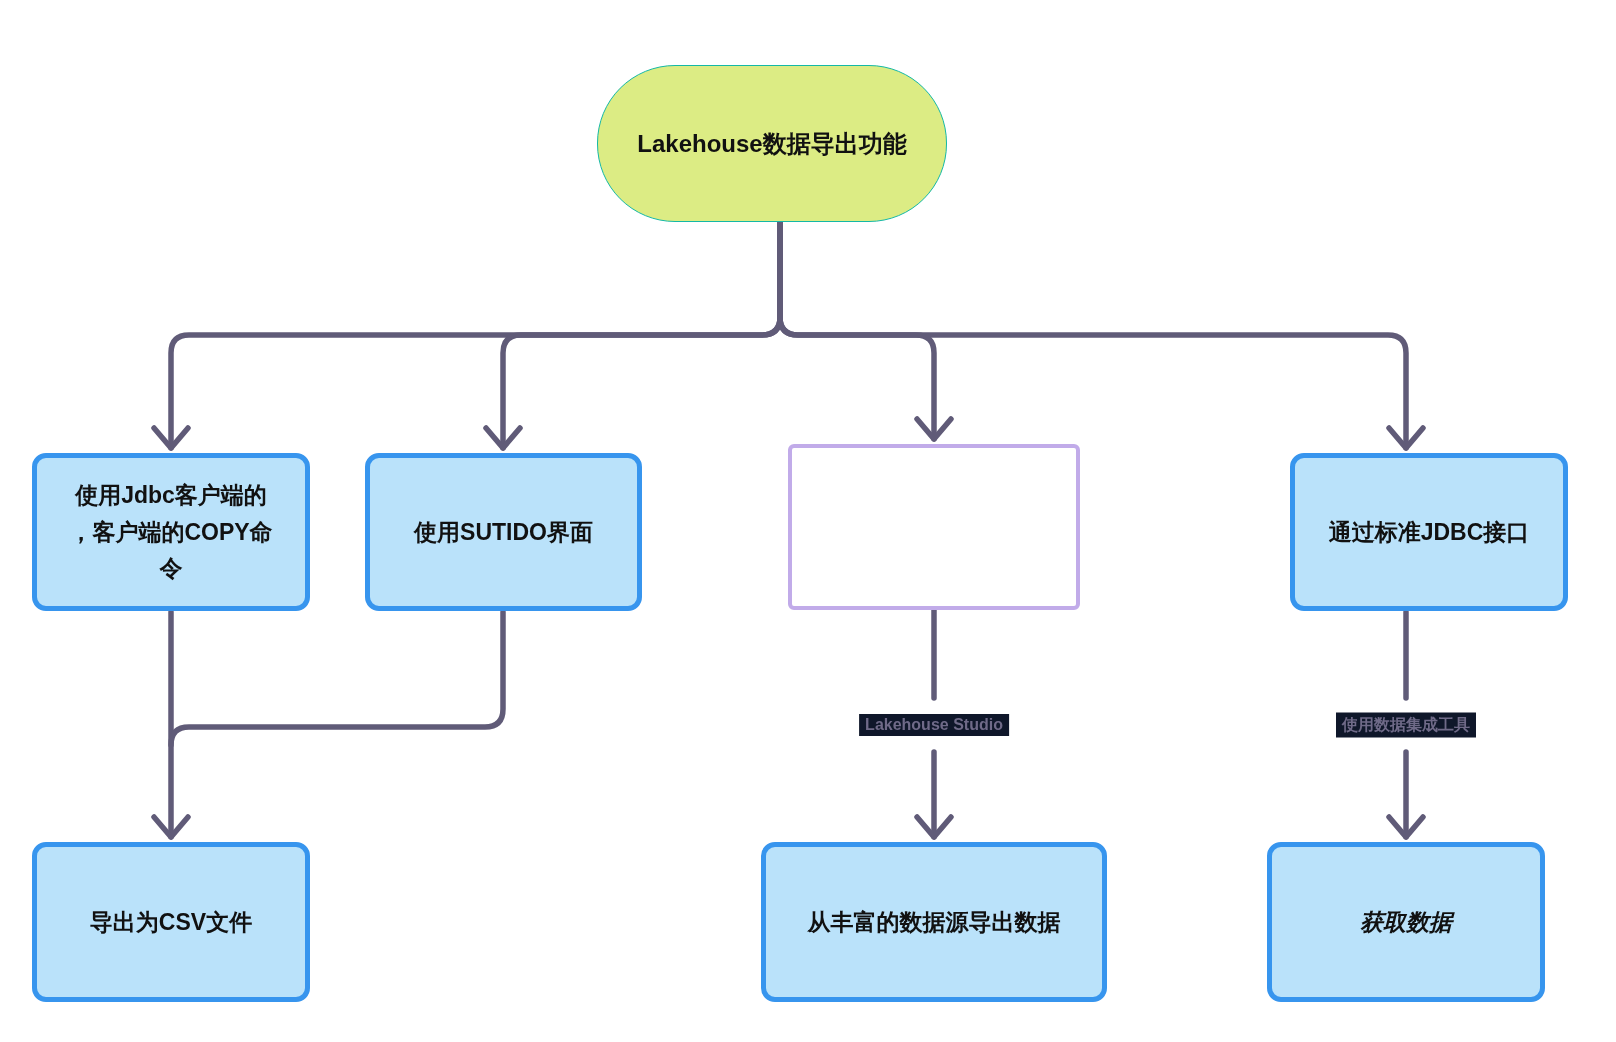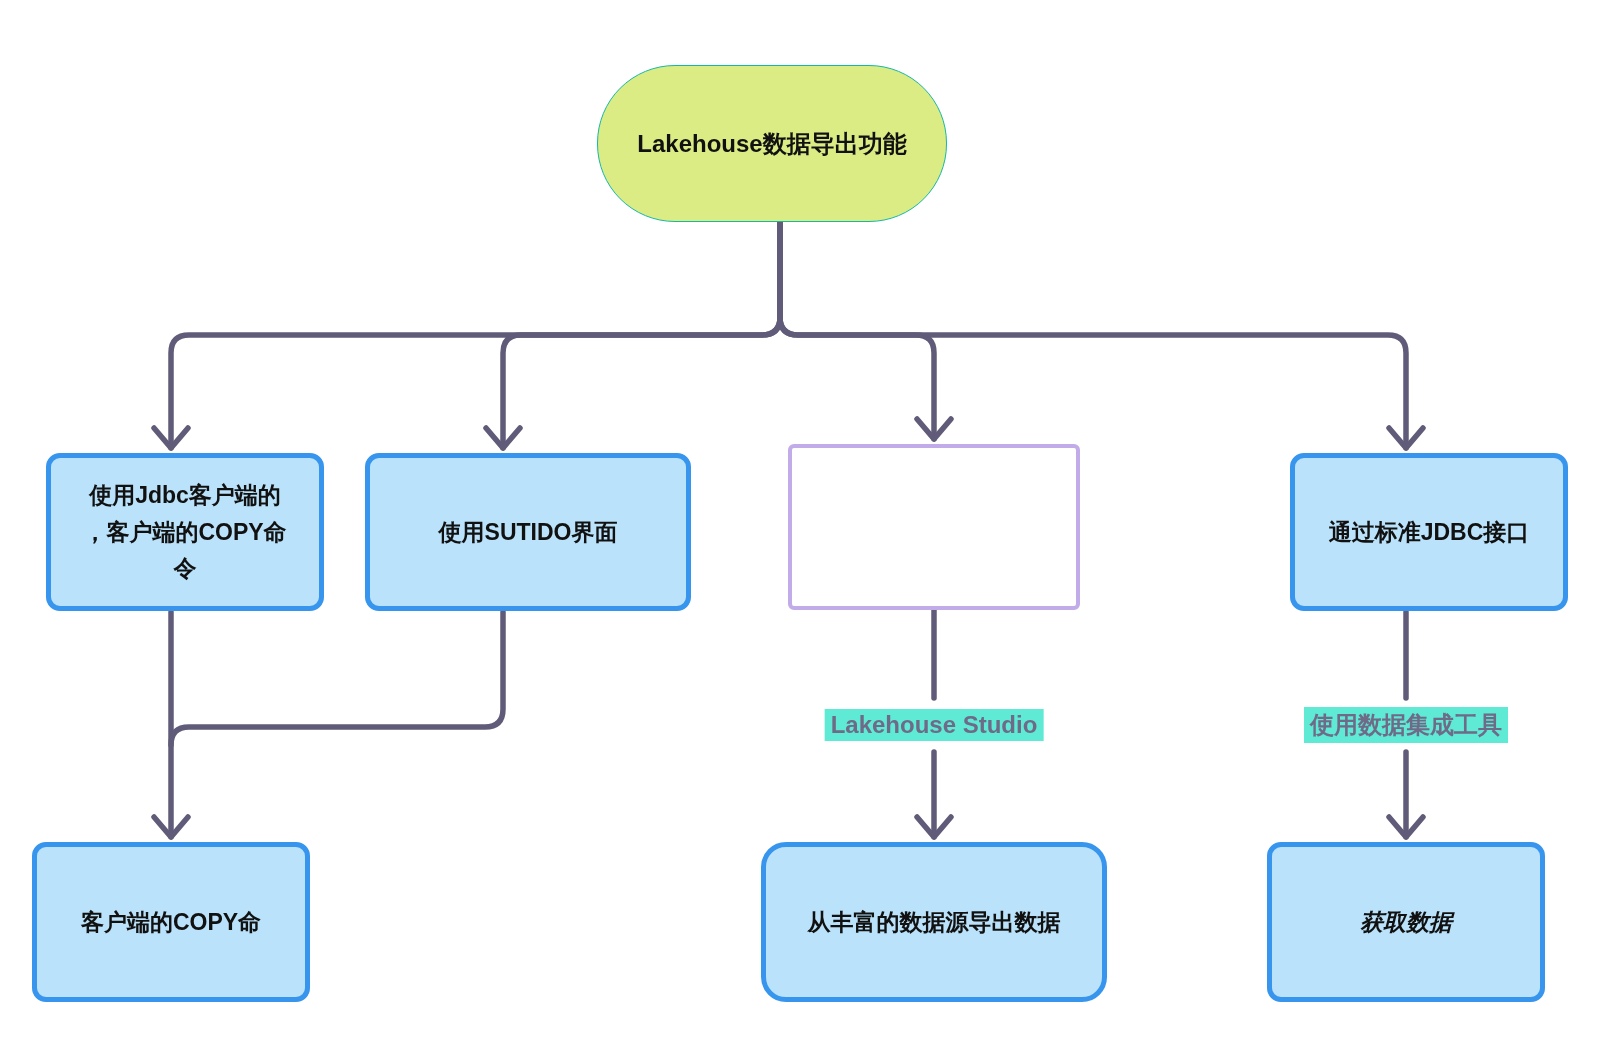--- a/index.html
+++ b/index.html
@@ -50,48 +50,47 @@
     width: 350px; height: 157px;
     background: #dcec84;
     border: 1px solid #14b8a6;
     border-radius: 78px;
     font-size: 24px;
     white-space: nowrap;
   }
   .multiline {
     white-space: pre-line;
     padding: 6px 6px;
-    margin-left: 14px;
   }
   .selection-outline {
     position: absolute;
     box-sizing: border-box;
     left: 788px; top: 444px;
     width: 292px; height: 166px;
     border: 4px solid #c1abe9;
     border-radius: 6px;
     background: transparent;
   }
   .edge-label {
     position: absolute;
     transform: translate(-50%, -50%);
     font-weight: bold;
-    font-size: 24px;
+    font-size: 16px;
     color: #6f6a88;
-    background: #5eead4;
+    background: #0f172a;
     padding: 2px 6px;
     white-space: nowrap;
   }
   
   #node-jdbc-copy   { left: 32px;   top: 453px; width: 278px; height: 158px; }
-  #node-studio-ui   { left: 365px;  top: 453px; width: 326px; height: 158px; }
+  #node-studio-ui   { left: 365px;  top: 453px; width: 277px; height: 158px; }
   #node-integration { left: 797px;  top: 450px; width: 274px; height: 154px; }
   #node-jdbc-api    { left: 1290px; top: 453px; width: 278px; height: 158px; }
   #node-csv         { left: 32px;   top: 842px; width: 278px; height: 160px; }
-  #node-rich        { left: 761px;  top: 842px; width: 346px; height: 160px; border-radius: 25px; }
+  #node-rich        { left: 761px;  top: 842px; width: 346px; height: 160px; }
   #node-get         { left: 1267px; top: 842px; width: 278px; height: 160px; font-style: italic; }
   #label-studio     { left: 934px;  top: 725px; }
   #label-custom     { left: 1406px; top: 725px; }
 </style>
 </head>
 <body>
 
 <div id="canvas">
 
   <svg id="edges" viewBox="0 0 1616 1042" xmlns="http://www.w3.org/2000/svg">
@@ -122,21 +121,21 @@
 ，客户端的COPY命
 令</div>
 
   <div class="node blue-node" id="node-studio-ui">使用SUTIDO界面</div>
 
   <div class="selection-outline"></div>
 
 
   <div class="node blue-node" id="node-jdbc-api">通过标准JDBC接口</div>
 
-  <div class="node blue-node" id="node-csv">客户端的COPY命</div>
+  <div class="node blue-node" id="node-csv">导出为CSV文件</div>
 
   <div class="node blue-node" id="node-rich">从丰富的数据源导出数据</div>
 
   <div class="node blue-node" id="node-get">获取数据</div>
 
   <div class="edge-label" id="label-studio">Lakehouse Studio</div>
 
   <div class="edge-label" id="label-custom">使用数据集成工具</div>
 
 </div>

